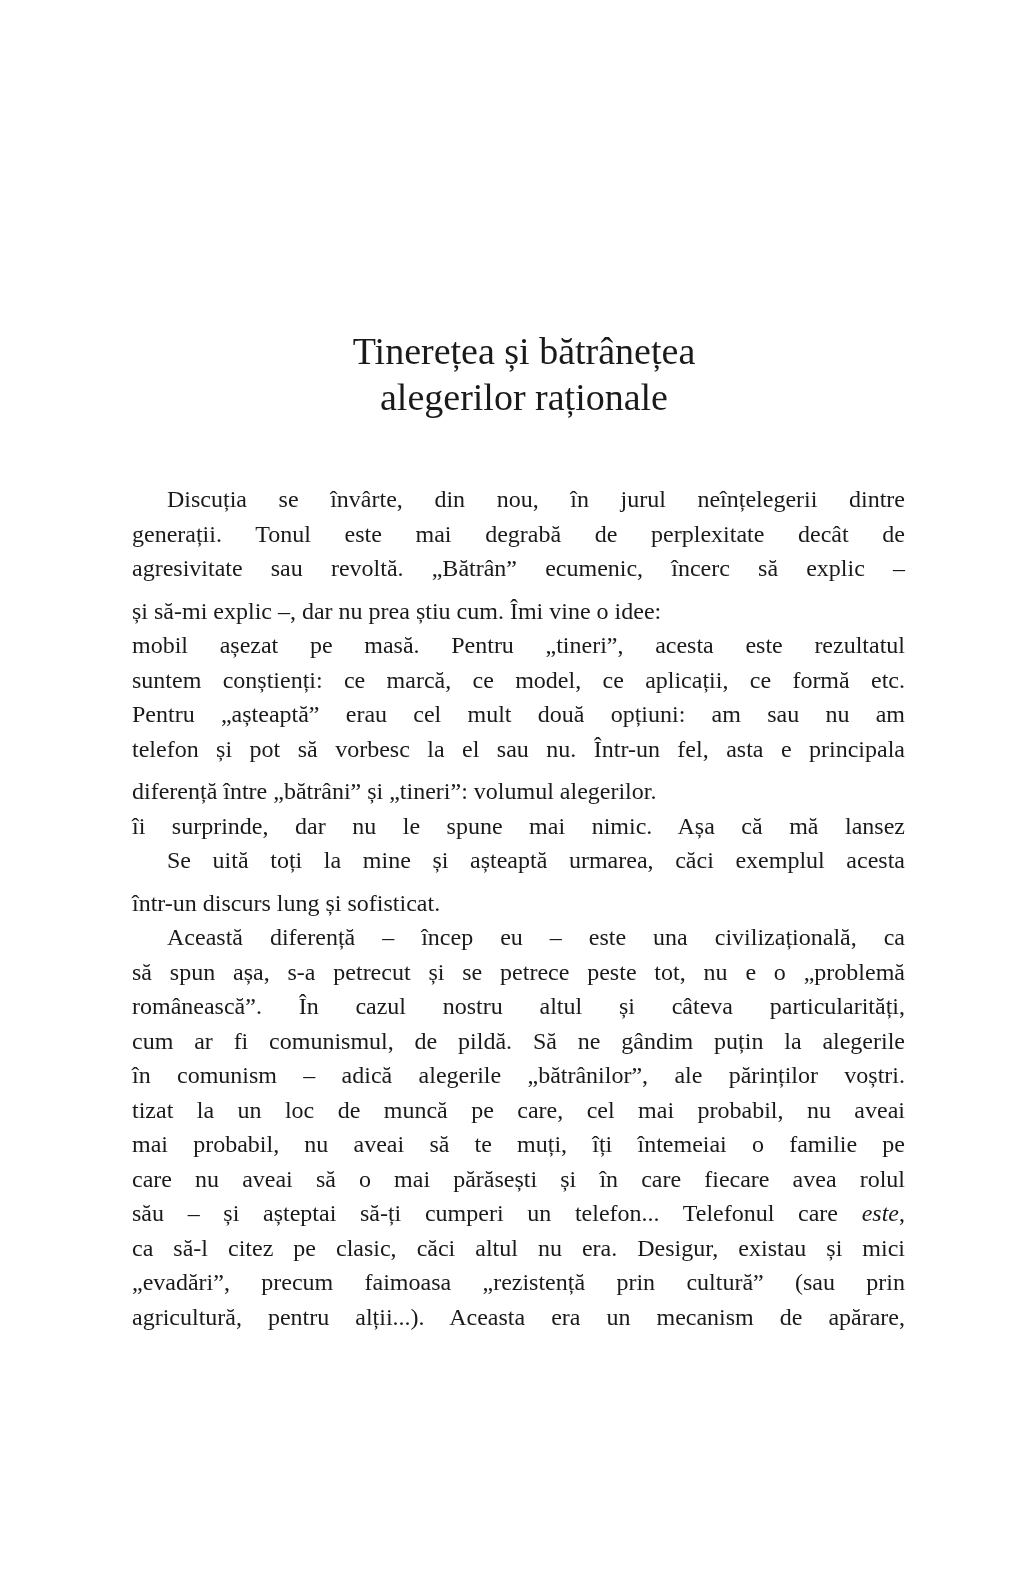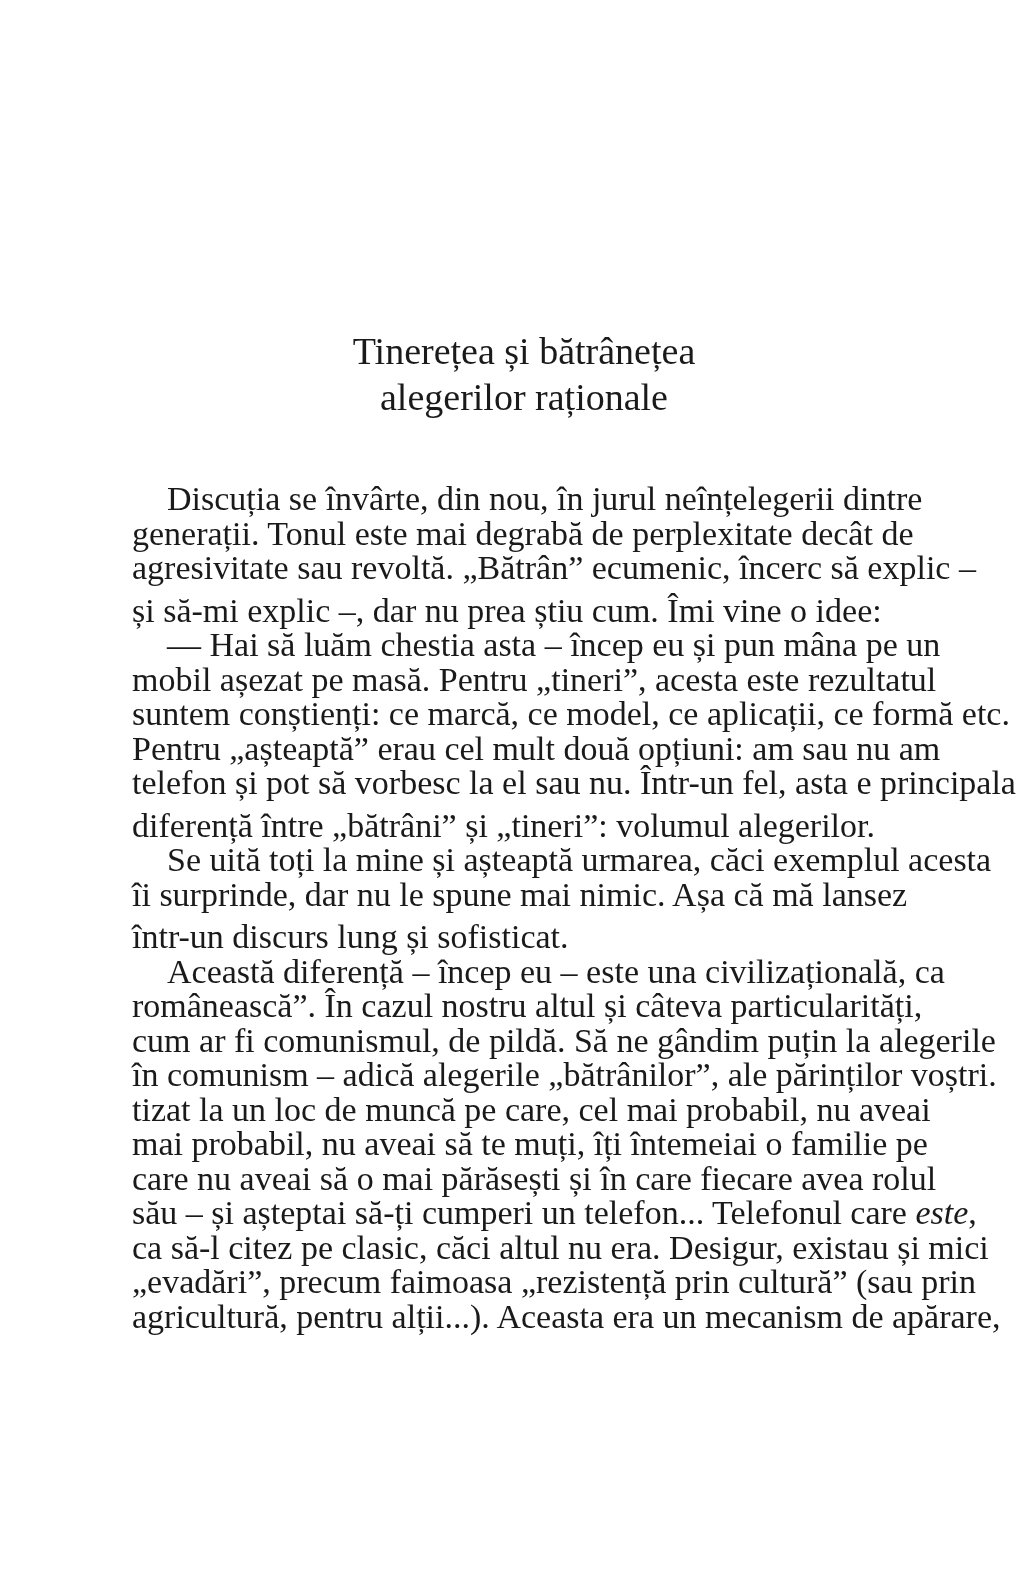--- a/index.html
+++ b/index.html
@@ -35,21 +35,21 @@
     margin: 0;
     color: #1a1a1a;
   }
   .title span { display: block; }
   .body {
     position: absolute;
     top: 482px;
     left: 120px;
     width: 773px;
     font-family: "Liberation Serif", "DejaVu Serif", serif;
-    font-size: 34px;
+    font-size: 24px;
     line-height: 34.5px;
   }
   .line {
     display: block;
     white-space: nowrap;
     text-align: justify;
     text-align-last: justify;
     height: 34.5px;
   }
   .line.last {
@@ -74,36 +74,36 @@
   <div class="body">
 
     <div>
       <span class="line indent">Discuția se învârte, din nou, în jurul neînțelegerii dintre</span>
       <span class="line">generații. Tonul este mai degrabă de perplexitate decât de</span>
       <span class="line">agresivitate sau revoltă. „Bătrân” ecumenic, încerc să explic –</span>
       <span class="line last">și să-mi explic –, dar nu prea știu cum. Îmi vine o idee:</span>
     </div>
 
     <div>
-      <span class="line indent">— Hai să luăm chestia asta – încep eu și pun mâna pe un</span>
       <span class="line">mobil așezat pe masă. Pentru „tineri”, acesta este rezultatul</span>
       <span class="line">suntem conștienți: ce marcă, ce model, ce aplicații, ce formă etc.</span>
       <span class="line">Pentru „așteaptă” erau cel mult două opțiuni: am sau nu am</span>
       <span class="line">telefon și pot să vorbesc la el sau nu. Într-un fel, asta e principala</span>
       <span class="line last">diferență între „bătrâni” și „tineri”: volumul alegerilor.</span>
     </div>
 
     <div>
+      <span class="line">îi surprinde, dar nu le spune mai nimic. Așa că mă lansez</span>
       <span class="line indent">Se uită toți la mine și așteaptă urmarea, căci exemplul acesta</span>
-      <span class="line">îi surprinde, dar nu le spune mai nimic. Așa că mă lansez</span>
       <span class="line last">într-un discurs lung și sofisticat.</span>
     </div>
 
     <div>
       <span class="line indent">Această diferență – încep eu – este una civilizațională, ca</span>
+      <span class="line">să spun așa, s-a petrecut și se petrece peste tot, nu e o „problemă</span>
       <span class="line">românească”. În cazul nostru altul și câteva particularități,</span>
       <span class="line">cum ar fi comunismul, de pildă. Să ne gândim puțin la alegerile</span>
       <span class="line">în comunism – adică alegerile „bătrânilor”, ale părinților voștri.</span>
       <span class="line">tizat la un loc de muncă pe care, cel mai probabil, nu aveai</span>
       <span class="line">mai probabil, nu aveai să te muți, îți întemeiai o familie pe</span>
       <span class="line">care nu aveai să o mai părăsești și în care fiecare avea rolul</span>
       <span class="line"><span>său – și așteptai să-ți cumperi un telefon... Telefonul care </span><em>este</em><span>,</span></span>
       <span class="line">ca să-l citez pe clasic, căci altul nu era. Desigur, existau și mici</span>
       <span class="line">„evadări”, precum faimoasa „rezistență prin cultură” (sau prin</span>
       <span class="line">agricultură, pentru alții...). Aceasta era un mecanism de apărare,</span>

